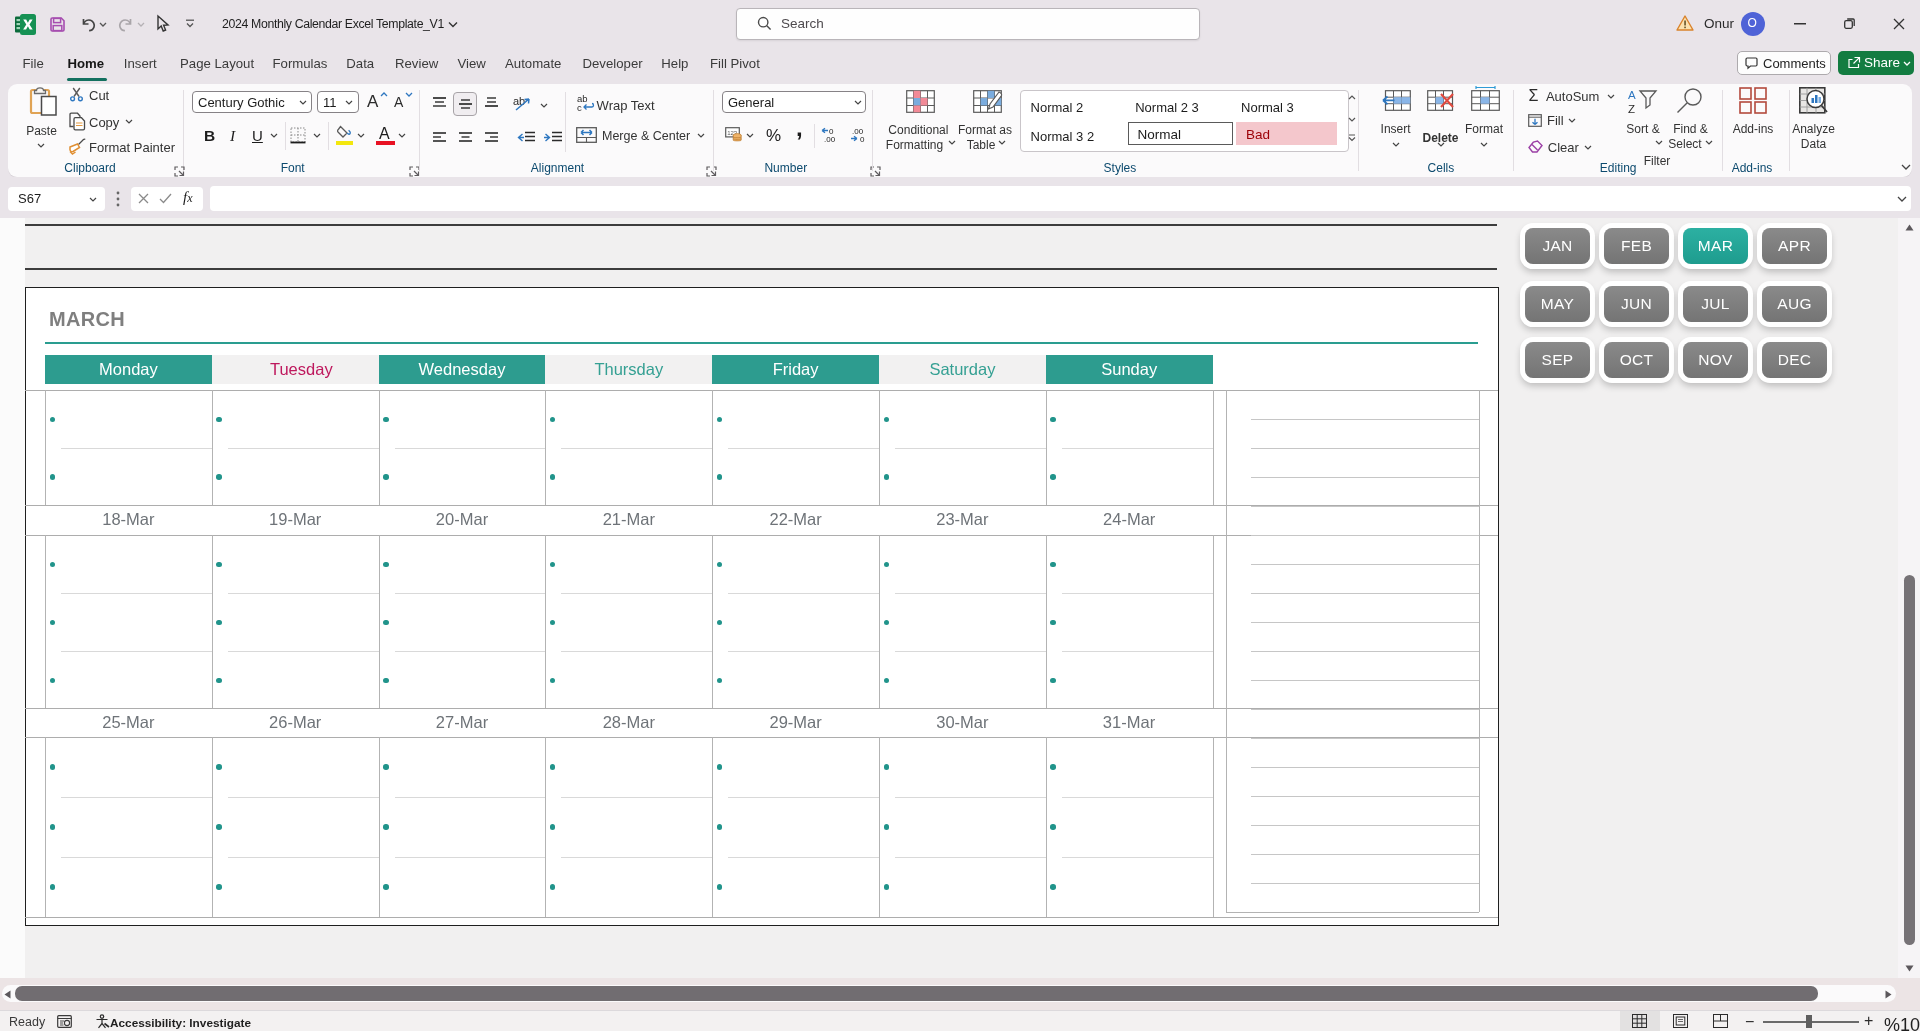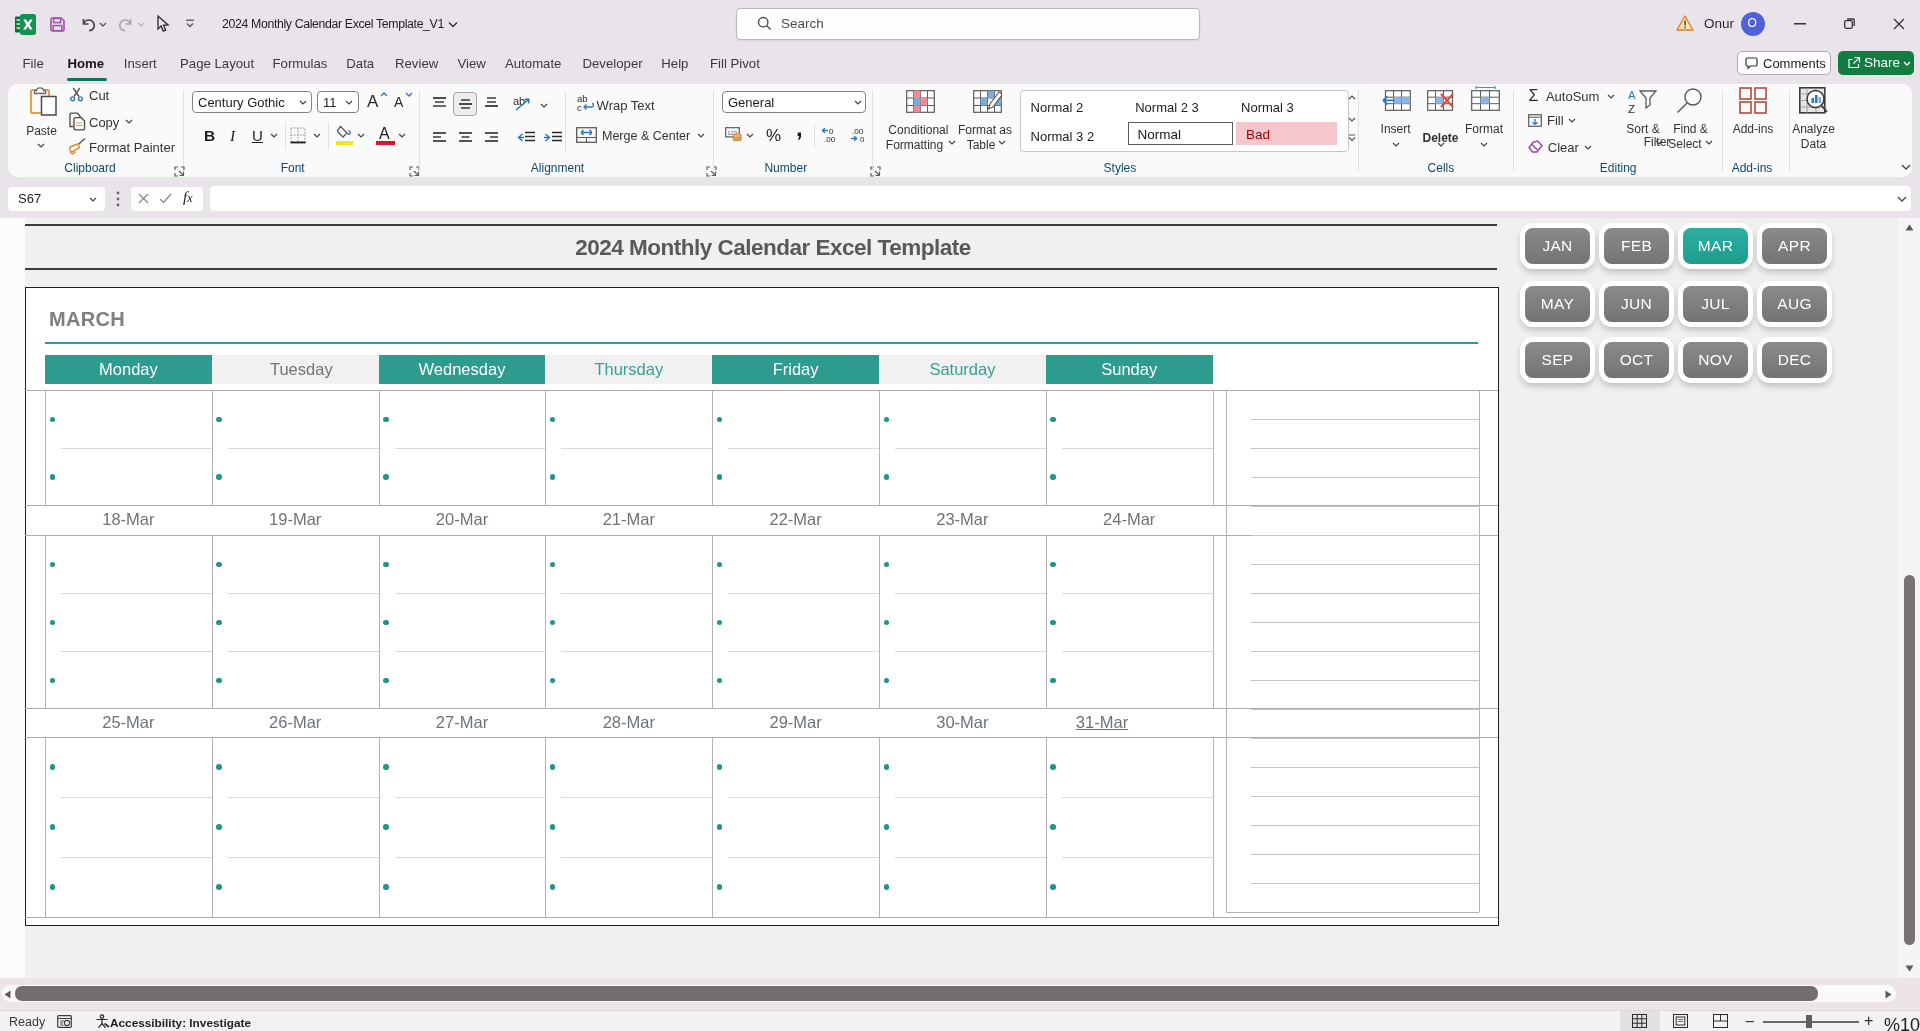--- a/index.html
+++ b/index.html
@@ -453,21 +453,21 @@
   <div class="ltext" style="left:1539.8px;top:56px;">Clear</div>
   <svg class="chev" style="left:1576px;top:60.5px" viewBox="0 0 8 5">
       <path d="M1 1 L4 4 L7 1" fill="none" stroke="#444" stroke-width="1.2"></path>
     </svg>
   <svg style="left:1619.8px;top:4.8px" width="31" height="26" viewBox="0 0 31 26">
     <text x="0" y="10" font-size="11.5" fill="#2e77c0" font-family="Liberation Sans">A</text>
     <text x="0" y="24" font-size="11.5" fill="#2b2b2b" font-family="Liberation Sans">Z</text>
     <path d="M12 2 L28 2 L22 9 L22 16 L18 19 L18 9 Z" fill="none" stroke="#5a5a5a" stroke-width="1.3"></path>
   </svg>
   <div class="btext" style="left:1635px;top:37.8px;">Sort &amp;</div>
-  <div class="btext" style="left:1629px;top:51px;padding-left:40px;">Filter</div>
+  <div class="btext" style="left:1629px;top:70px;padding-left:40px;">Filter</div>
   <svg class="chev" style="left:1647px;top:56px" viewBox="0 0 8 5">
       <path d="M1 1 L4 4 L7 1" fill="none" stroke="#444" stroke-width="1.2"></path>
     </svg>
   <svg style="left:1668px;top:3.9px" width="29" height="26" viewBox="0 0 29 26">
     <circle cx="17" cy="9" r="8" fill="none" stroke="#5a5a5a" stroke-width="1.4"></circle>
     <path d="M11 15 L1.5 24.5" stroke="#5a5a5a" stroke-width="1.4"></path>
   </svg>
   <div class="btext" style="left:1682.5px;top:37.8px;">Find &amp;</div>
   <div class="btext" style="left:1677px;top:53.2px;">Select</div>
   <svg class="chev" style="left:1697px;top:56px" viewBox="0 0 8 5">
@@ -523,25 +523,24 @@
   <div class="fbox" style="left:210px;top:9px;width:1701px;height:25px;"></div>
   <svg class="chev" style="left:1897px;top:19px;width:10px;height:6px" viewBox="0 0 10 6">
       <path d="M1 1 L5 5 L9 1" fill="none" stroke="#444" stroke-width="1.3"></path>
     </svg>
 </div>
 <div class="abs" id="sheet">
   <div class="abs" style="left:0;top:0;width:25px;height:760px;background:#fbfbfb;"></div>
   <div class="abs" style="left:25px;top:69px;width:1474px;height:639px;background:#fff;border:1.5px solid #1f1f1f;"></div>
   <div class="abs" style="left:25px;top:5.5px;width:1472px;height:2.2px;background:#3d3d3d;"></div>
   <div class="abs" style="left:25px;top:50px;width:1472px;height:2.2px;background:#3d3d3d;"></div>
-  <div class="abs" style="left:36px;top:16.5px;width:1474px;text-align:center;font-size:22.5px;font-weight:bold;color:#595959;letter-spacing:-0.5px;">2024 Monthly Calendar Excel Template</div>
   <div class="tx" style="left:49px;top:90px;font-size:20px;font-weight:bold;color:#7f7f7f;letter-spacing:0.3px;">MARCH</div>
   <div class="abs" style="left:45px;top:123.5px;width:1433px;height:2.5px;background:#2a9d90;"></div>
   <div class="dayhead" style="left:45px;width:166.8px;background:#2d9c8f;color:#fff;">Monday</div>
-  <div class="dayhead" style="left:211.8px;width:179px;background:#f2f1f1;color:#737373;">Tuesday</div>
+  <div class="dayhead" style="left:211.8px;width:179px;background:#f2f1f1;color:#be185d;">Tuesday</div>
   <div class="dayhead" style="left:378.6px;width:166.8px;background:#2d9c8f;color:#fff;">Wednesday</div>
   <div class="dayhead" style="left:545.4px;width:166.8px;background:#f2f1f1;color:#35a093;">Thursday</div>
   <div class="dayhead" style="left:712.2px;width:166.8px;background:#2d9c8f;color:#fff;">Friday</div>
   <div class="dayhead" style="left:879px;width:166.8px;background:#f2f1f1;color:#35a093;">Saturday</div>
   <div class="dayhead" style="left:1045.8px;width:166.8px;background:#2d9c8f;color:#fff;">Sunday</div>
   <div class="hline" style="left:25px;top:172px;width:1473px;"></div>
   <div class="hline" style="left:25px;top:287px;width:1473px;"></div>
   <div class="hline" style="left:25px;top:317px;width:1473px;"></div>
   <div class="hline" style="left:25px;top:490px;width:1473px;"></div>
   <div class="hline" style="left:25px;top:519px;width:1473px;"></div>
@@ -667,21 +666,21 @@
   <div class="daylabel" style="left:628.8px;top:292px;">21-Mar</div>
   <div class="daylabel" style="left:795.6px;top:292px;">22-Mar</div>
   <div class="daylabel" style="left:962.4px;top:292px;">23-Mar</div>
   <div class="daylabel" style="left:1129.2px;top:292px;">24-Mar</div>
   <div class="daylabel" style="left:128.4px;top:495px;">25-Mar</div>
   <div class="daylabel" style="left:295.2px;top:495px;">26-Mar</div>
   <div class="daylabel" style="left:462.0px;top:495px;">27-Mar</div>
   <div class="daylabel" style="left:628.8px;top:495px;">28-Mar</div>
   <div class="daylabel" style="left:795.6px;top:495px;">29-Mar</div>
   <div class="daylabel" style="left:962.4px;top:495px;">30-Mar</div>
-  <div class="daylabel" style="left:1102px;top:495px;text-decoration:underline;">31-Mar</div>
+  <div class="daylabel" style="left:1129px;top:495px;">31-Mar</div>
   <div class="abs" style="left:1226.2px;top:172px;width:1px;height:522px;background:#b3b3b3;"></div>
   <div class="abs" style="left:1478.6px;top:172px;width:1px;height:522px;background:#b3b3b3;"></div>
   <div class="abs" style="left:1226.2px;top:694px;width:253px;height:1px;background:#b3b3b3;"></div>
   <div class="noteline" style="left:1250.5px;top:201px;width:228px;"></div>
   <div class="noteline" style="left:1250.5px;top:230px;width:228px;"></div>
   <div class="noteline" style="left:1250.5px;top:259px;width:228px;"></div>
   <div class="noteline" style="left:1250.5px;top:288px;width:228px;"></div>
   <div class="noteline" style="left:1250.5px;top:317px;width:228px;"></div>
   <div class="noteline" style="left:1250.5px;top:346px;width:228px;"></div>
   <div class="noteline" style="left:1250.5px;top:375px;width:228px;"></div>

